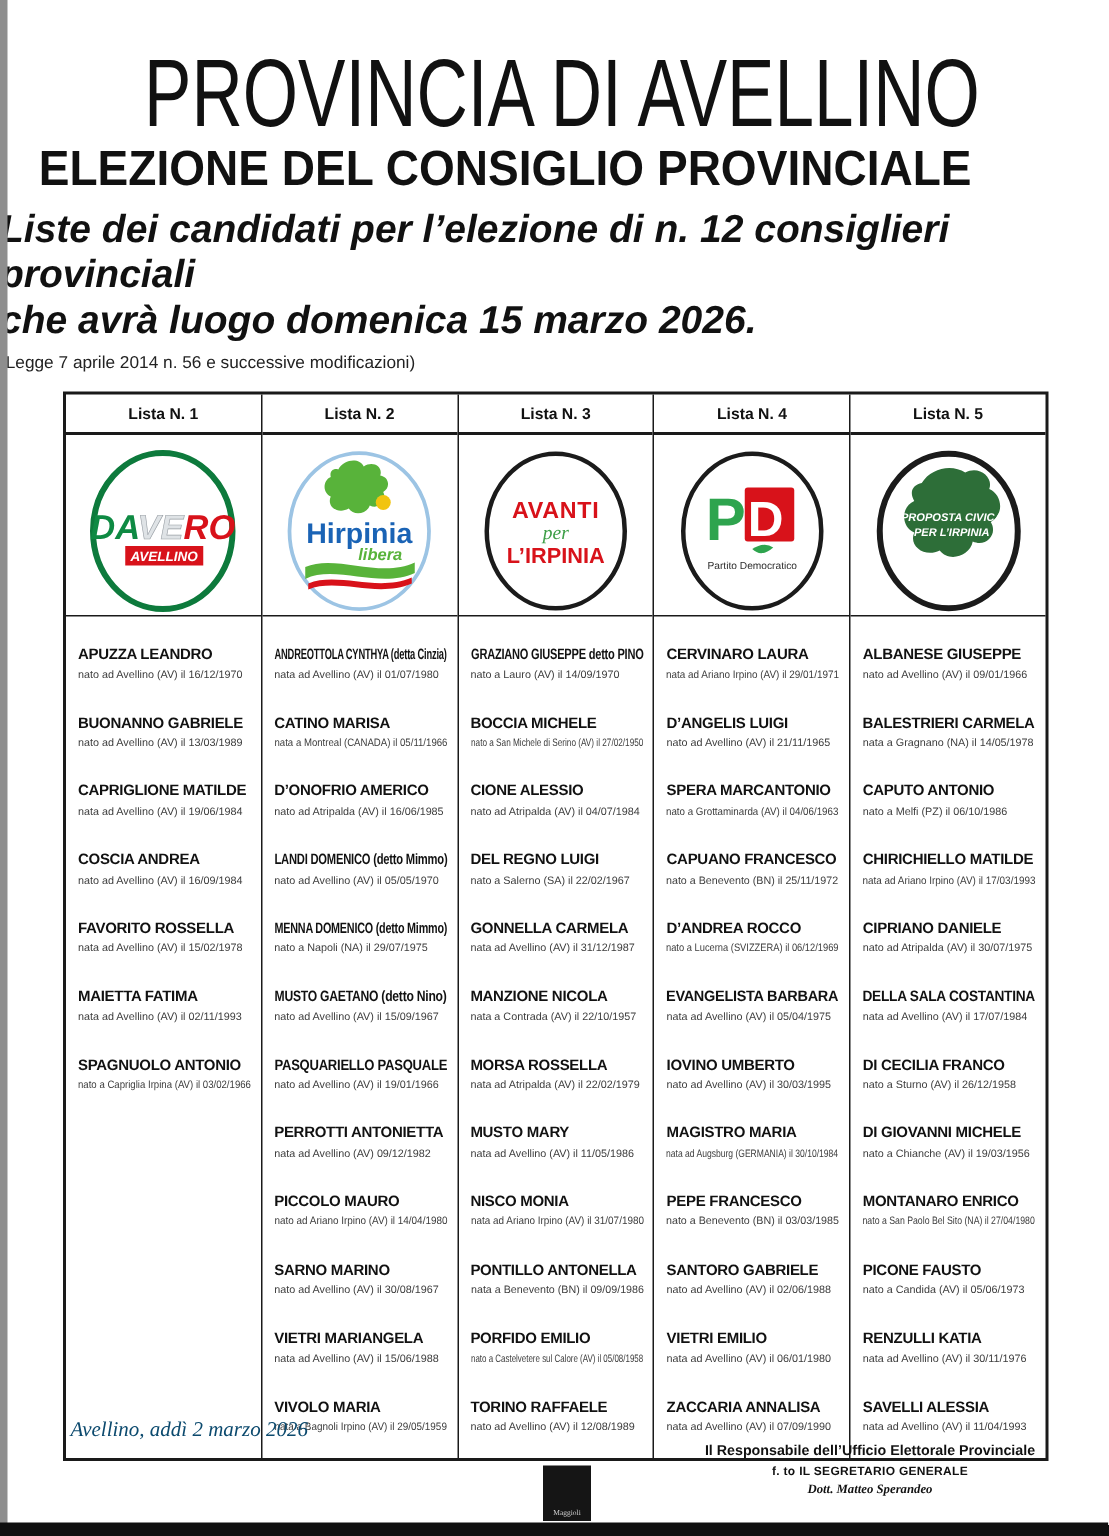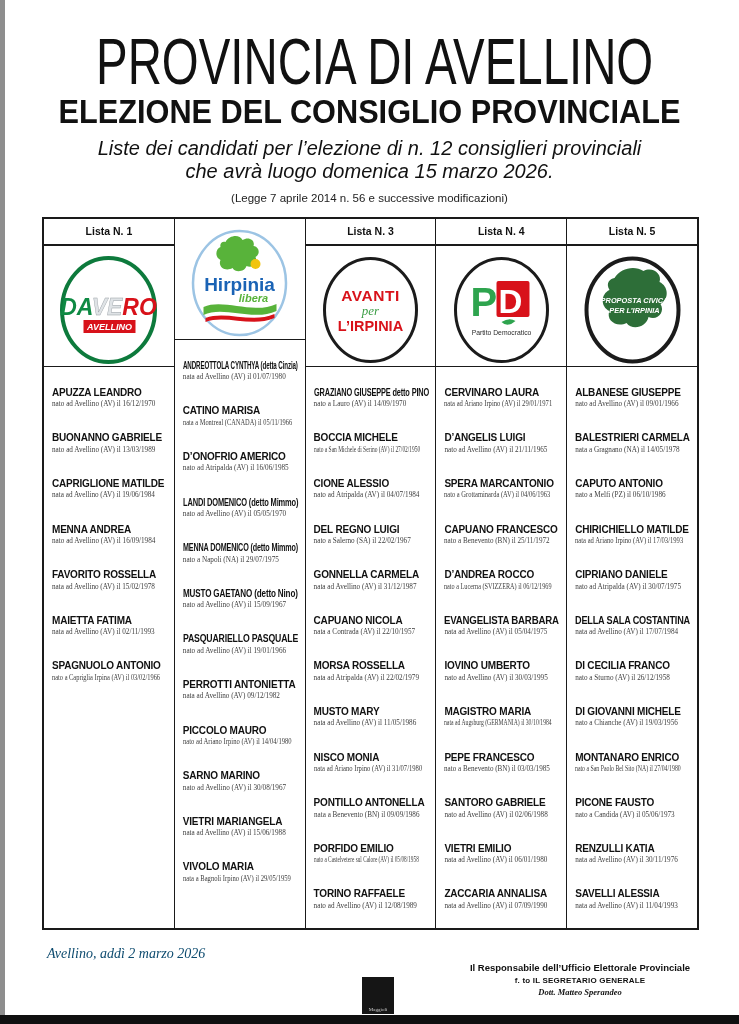--- a/index.html
+++ b/index.html
@@ -2,40 +2,40 @@
 <html><head>
 <meta charset="utf-8">
 <style>
   html,body{margin:0;padding:0;background:#fff;}
   .page{position:relative;width:739px;height:1024px;background:#fff;overflow:hidden;
         font-family:"Liberation Sans", sans-serif;color:#111;}
   .left-edge{position:absolute;left:0;top:0;width:5px;height:100%;background:#8e8e8e;}
   .bottom-bar{position:absolute;left:0;bottom:0;width:100%;height:9px;background:#101010;}
 
   
-  .hd{ text-align:center; }
+  .hd{ }
   .title{margin:30px 0 0;font-size:64px;font-weight:normal;line-height:1;letter-spacing:0;
          transform:scaleX(0.74);transform-origin:center;white-space:nowrap;}
   .subtitle{margin:1px 0 0;font-size:33px;font-weight:bold;line-height:1;
          transform:scaleX(0.93);transform-origin:center;white-space:nowrap;}
-  .desc{margin:9px 0 0;font-style:italic;font-size:20px;line-height:1.17;font-weight:400;}
+  .desc{margin:9px 0 0;font-style:italic;font-size:26px;line-height:1.17;font-weight:700;}
   .law{margin:8px 0 0;font-size:11.5px;color:#222;}
 
   
   .tbl{display:flex;margin:13px 40px 0 42px;height:713px;border:2px solid #1a1a1a;box-sizing:border-box;background:#fff;}
   .col{flex:1 1 0;display:flex;flex-direction:column;border-right:1px solid #1a1a1a;min-width:0;}
   .col:last-child{border-right:none;}
   .col-hd{height:25px;border-bottom:2px solid #1a1a1a;display:flex;align-items:center;justify-content:center;
           font-size:10.5px;font-weight:bold;flex:0 0 auto;}
   .logo-cell{height:120px;border-bottom:1px solid #1a1a1a;display:flex;align-items:flex-end;justify-content:center;flex:0 0 auto;}
   .logo{height:112px;width:101px;display:block;}
   .cands{flex:1 1 auto;padding:20px 7px 0 8px;overflow:hidden;}
   .entry{height:45.6px;overflow:visible;}
   .cname{font-size:10px;font-weight:bold;letter-spacing:-0.2px;color:#111;}
-  .cbirth{font-size:7.2px;color:#3d3d3d;margin-top:2.5px;letter-spacing:0;font-family:Liberation Serif, serif;}
+  .cbirth{font-size:7.2px;color:#3d3d3d;margin-top:2.5px;letter-spacing:0;}
   .fit{display:inline-block;white-space:nowrap;transform-origin:left center;}
 
   
   .foot-date{position:absolute;left:47px;top:946px;font-family:"Liberation Serif",serif;
              font-style:italic;font-size:14px;color:#0c4a6e;}
   .sign{position:absolute;left:455px;top:962px;width:250px;text-align:center;}
   .s1{font-size:9.5px;font-weight:bold;}
   .s2{font-size:8px;font-weight:bold;margin-top:3px;letter-spacing:0.2px;}
   .s3{font-family:"Liberation Serif",serif;font-style:italic;font-weight:bold;font-size:8.5px;margin-top:2px;}
   .pub{position:absolute;left:362px;top:977px;width:32px;height:37px;background:#151515;
@@ -77,39 +77,40 @@
           </div>
           <div class="entry">
             <div class="cname"><span class="fit">BUONANNO GABRIELE</span></div>
             <div class="cbirth"><span class="fit">nato ad Avellino (AV) il 13/03/1989</span></div>
           </div>
           <div class="entry">
             <div class="cname"><span class="fit">CAPRIGLIONE MATILDE</span></div>
             <div class="cbirth"><span class="fit">nata ad Avellino (AV) il 19/06/1984</span></div>
           </div>
           <div class="entry">
-            <div class="cname"><span class="fit">MENNA ANDREA</span></div>
+            <div class="cname"><span class="fit">COSCIA ANDREA</span></div>
             <div class="cbirth"><span class="fit">nato ad Avellino (AV) il 16/09/1984</span></div>
           </div>
           <div class="entry">
             <div class="cname"><span class="fit">FAVORITO ROSSELLA</span></div>
             <div class="cbirth"><span class="fit">nata ad Avellino (AV) il 15/02/1978</span></div>
           </div>
           <div class="entry">
             <div class="cname"><span class="fit">MAIETTA FATIMA</span></div>
             <div class="cbirth"><span class="fit">nata ad Avellino (AV) il 02/11/1993</span></div>
           </div>
           <div class="entry">
             <div class="cname"><span class="fit">SPAGNUOLO ANTONIO</span></div>
             <div class="cbirth"><span class="fit" style="transform: scaleX(0.891473);">nato a Capriglia Irpina (AV) il 03/02/1966</span></div>
           </div>
         </div>
     </div>
 
     <div class="col">
+      <div class="col-hd">Lista N. 2</div>
       <div class="logo-cell">
         <svg class="logo" viewBox="0 0 100 112">
           <ellipse cx="50" cy="56" rx="46.5" ry="52" fill="#fff" stroke-width="2.5" stroke="#9cc4e4"></ellipse>
           <path d="M36,15 C40,8 50,7 53,13 C59,9 66,13 64,19 C70,20 71,27 66,30 C69,36 63,42 57,39 C55,45 46,46 43,41 C36,45 28,40 31,33 C25,30 26,22 31,20 C30,16 33,14 36,15 Z" fill="#58b33a"></path>
           <circle cx="66" cy="37" r="5" fill="#f1c40f"></circle>
           <text x="50" y="64" text-anchor="middle" font-size="19" font-weight="bold" fill="#1a63b5">Hirpinia</text>
           <text x="64" y="75" text-anchor="middle" font-size="11" font-weight="bold" font-style="italic" fill="#58b33a">libera</text>
           <path d="M14,80 C34,71 64,88 87,77 L87,84 C64,95 34,78 14,88 Z" fill="#58b33a"></path>
           <path d="M16,91 C36,83 62,97 85,87 L85,91 C62,101 36,87 16,95 Z" fill="#d8121a"></path>
         </svg>
@@ -191,21 +192,21 @@
           </div>
           <div class="entry">
             <div class="cname"><span class="fit">DEL REGNO LUIGI</span></div>
             <div class="cbirth"><span class="fit">nato a Salerno (SA) il 22/02/1967</span></div>
           </div>
           <div class="entry">
             <div class="cname"><span class="fit">GONNELLA CARMELA</span></div>
             <div class="cbirth"><span class="fit">nata ad Avellino (AV) il 31/12/1987</span></div>
           </div>
           <div class="entry">
-            <div class="cname"><span class="fit">CAPUANO NICOLA</span></div>
+            <div class="cname"><span class="fit">MANZIONE NICOLA</span></div>
             <div class="cbirth"><span class="fit">nata a Contrada (AV) il 22/10/1957</span></div>
           </div>
           <div class="entry">
             <div class="cname"><span class="fit">MORSA ROSSELLA</span></div>
             <div class="cbirth"><span class="fit">nata ad Atripalda (AV) il 22/02/1979</span></div>
           </div>
           <div class="entry">
             <div class="cname"><span class="fit">MUSTO MARY</span></div>
             <div class="cbirth"><span class="fit">nata ad Avellino (AV) il 11/05/1986</span></div>
           </div>

